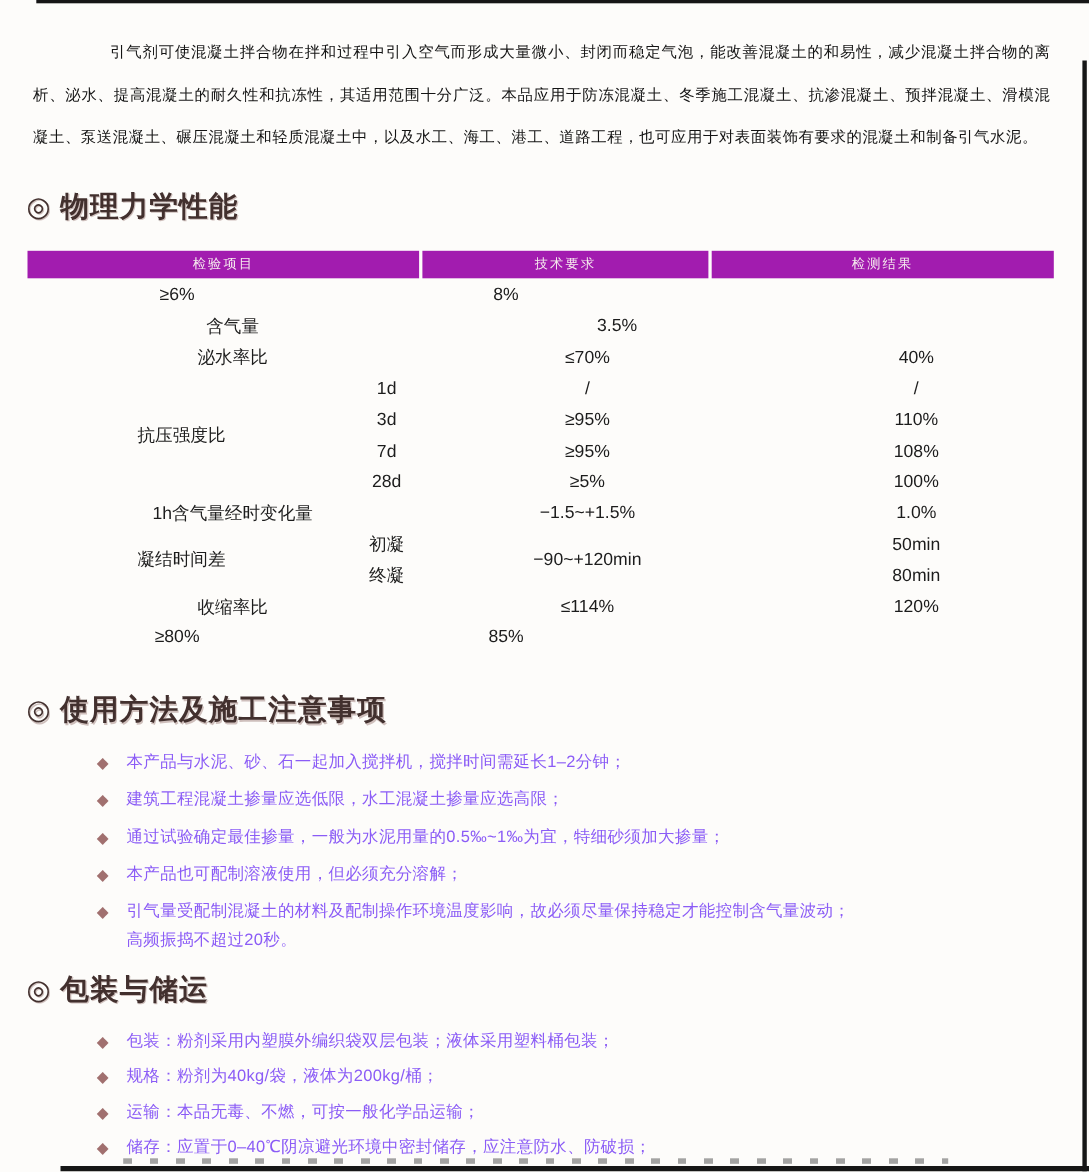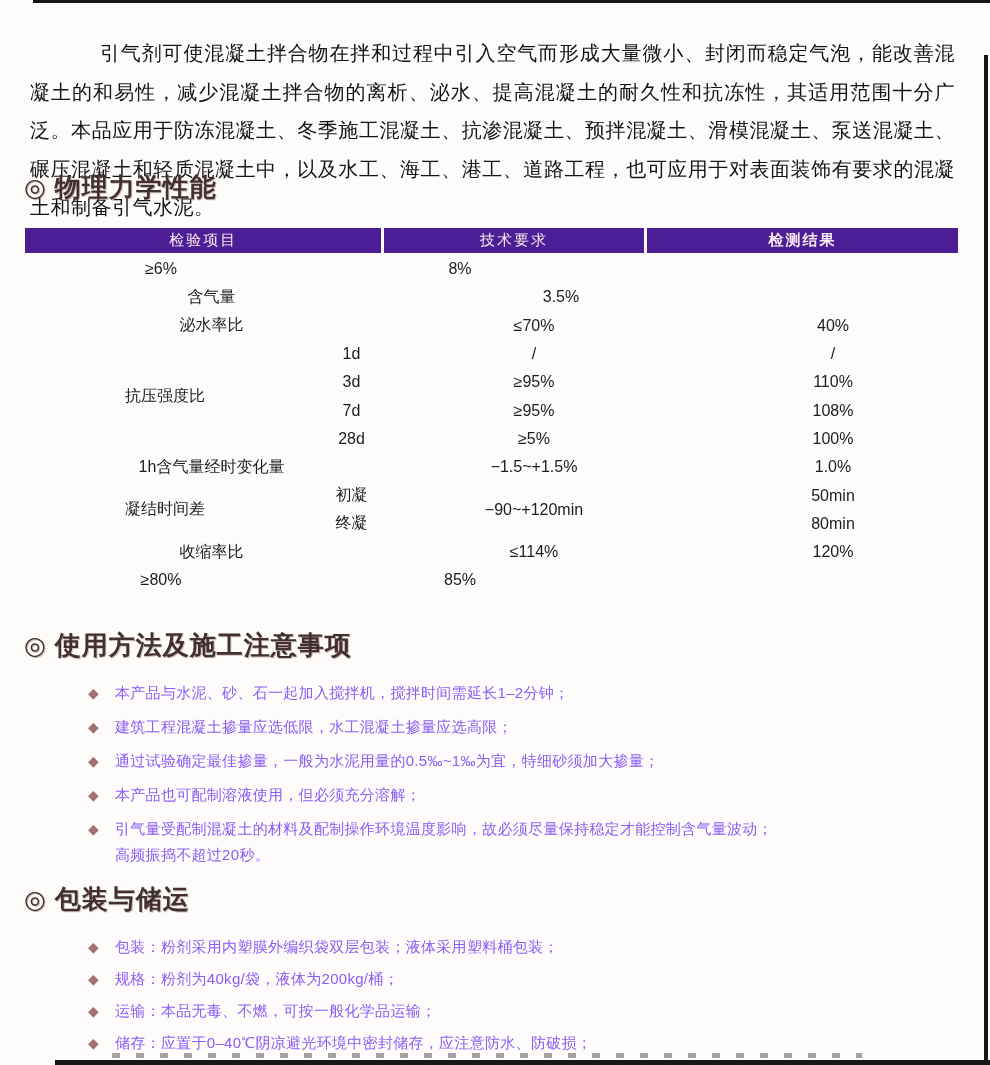--- a/index.html
+++ b/index.html
@@ -13,42 +13,42 @@
   .edge-top{left:33px;top:0;width:957px;height:3px;}
   .edge-right{left:984px;top:55px;width:4px;height:1010px;}
   .edge-bottom{left:55px;top:1060px;width:935px;height:5px;}
   .remnant{
     position:absolute;left:112px;top:1053px;width:750px;height:5px;opacity:.5;
     background:repeating-linear-gradient(90deg,#4a4a4a 0 8px,transparent 8px 24px);
   }
 
   .intro{
     position:absolute;left:30px;top:14px;width:925px;
-    font-size:20px;line-height:38.5px;letter-spacing:.5px;
+    font-size:14px;line-height:38.5px;letter-spacing:.5px;
     text-indent:70px;text-align:justify;color:#141414;
   }
 
   .sec-head{
     position:absolute;left:24px;display:flex;align-items:center;gap:8px;
     font-size:26px;font-weight:bold;color:#42302e;letter-spacing:1px;
     text-shadow:1px 1px 0 rgba(120,78,72,.35);
   }
   .sec-head .ring{font-size:25px;font-weight:normal;}
   #head-physical{top:170px;}
   #head-usage{top:628px;}
   #head-packaging{top:882px;}
 
   
   .ptable{position:absolute;left:25px;top:228px;width:933px;font-size:16px;}
   .thead{display:flex;gap:3px;height:25px;}
   .thead .hc{
-    background:#4c1d95;color:#f6ebee;font-size:15px;letter-spacing:2px;
+    background:#a21caf;color:#f6ebee;font-size:12px;letter-spacing:2px;
     display:flex;align-items:center;justify-content:center;
   }
-  .w1{width:371px;} .w2{width:270px;} .w3{width:324px;font-weight:bold;}
+  .w1{width:371px;} .w2{width:270px;} .w3{width:324px;}
   .tbody{margin-top:2px;}
   .trow{display:flex;}
   .c1{width:373px;} .c2{width:272px;} .c3{width:288px;}
   .cell{display:flex;align-items:center;justify-content:center;height:28.3px;}
   .c3 .cell{padding-left:38px;box-sizing:border-box;}
   .compound .c1{display:flex;}
   .c1-label{width:280px;display:flex;align-items:center;justify-content:center;}
   .c1-subs{width:93px;display:flex;flex-direction:column;}
   .stack{display:flex;flex-direction:column;}
   .c2-merged{display:flex;align-items:center;justify-content:center;}

